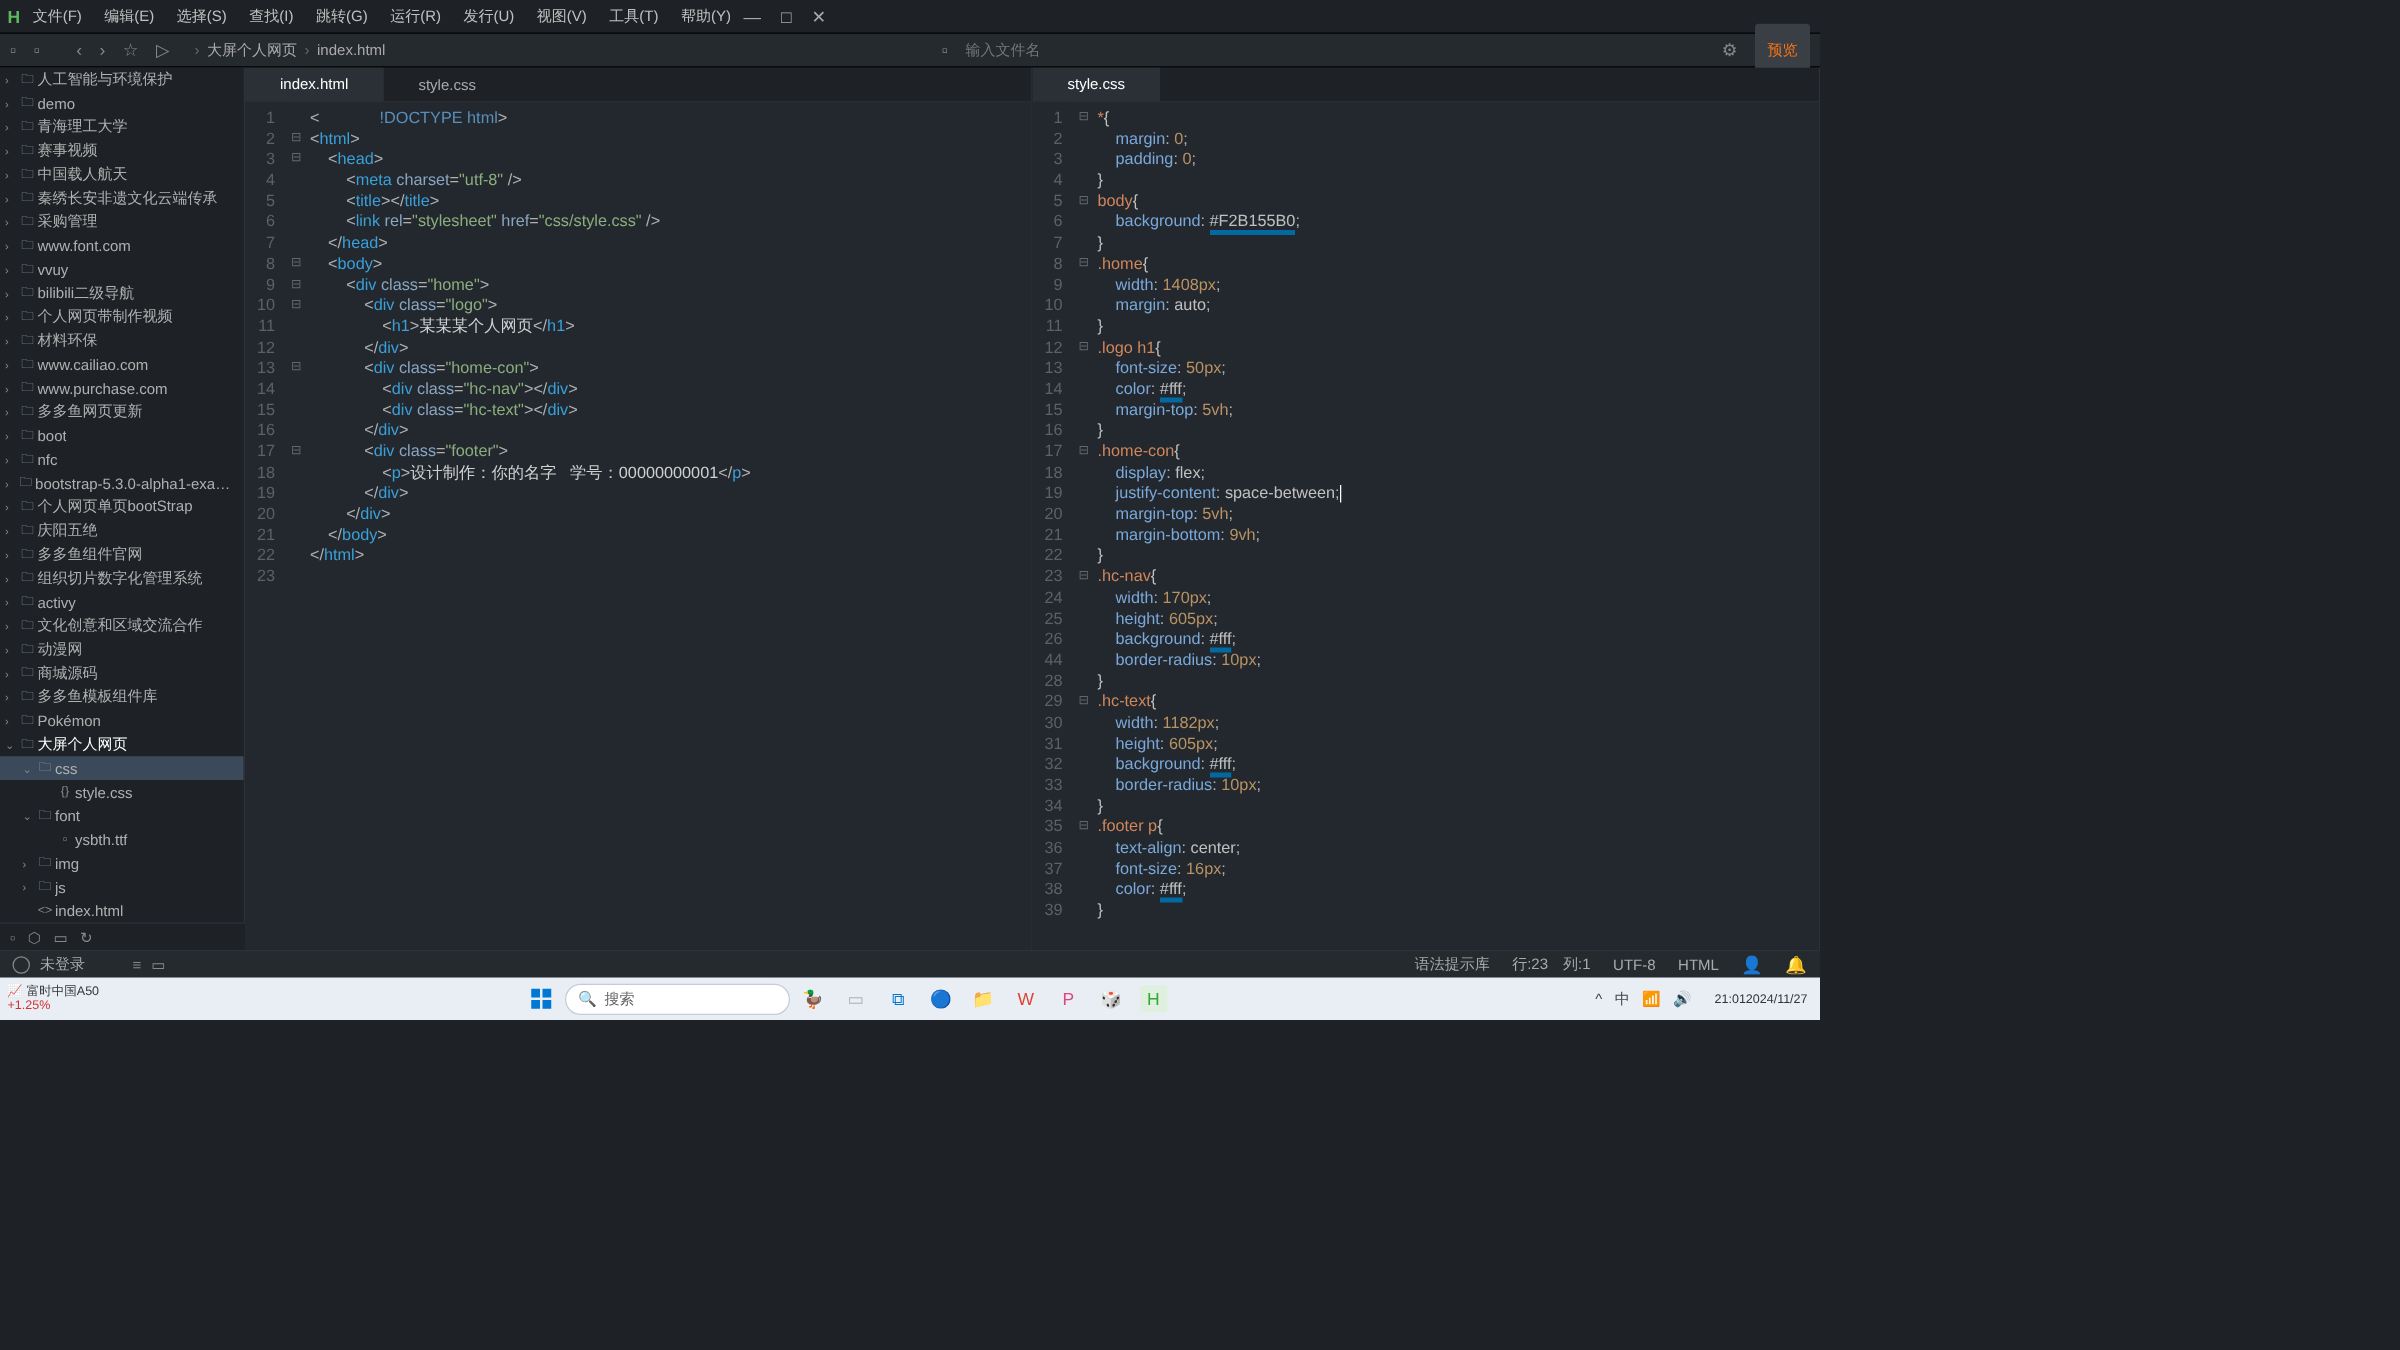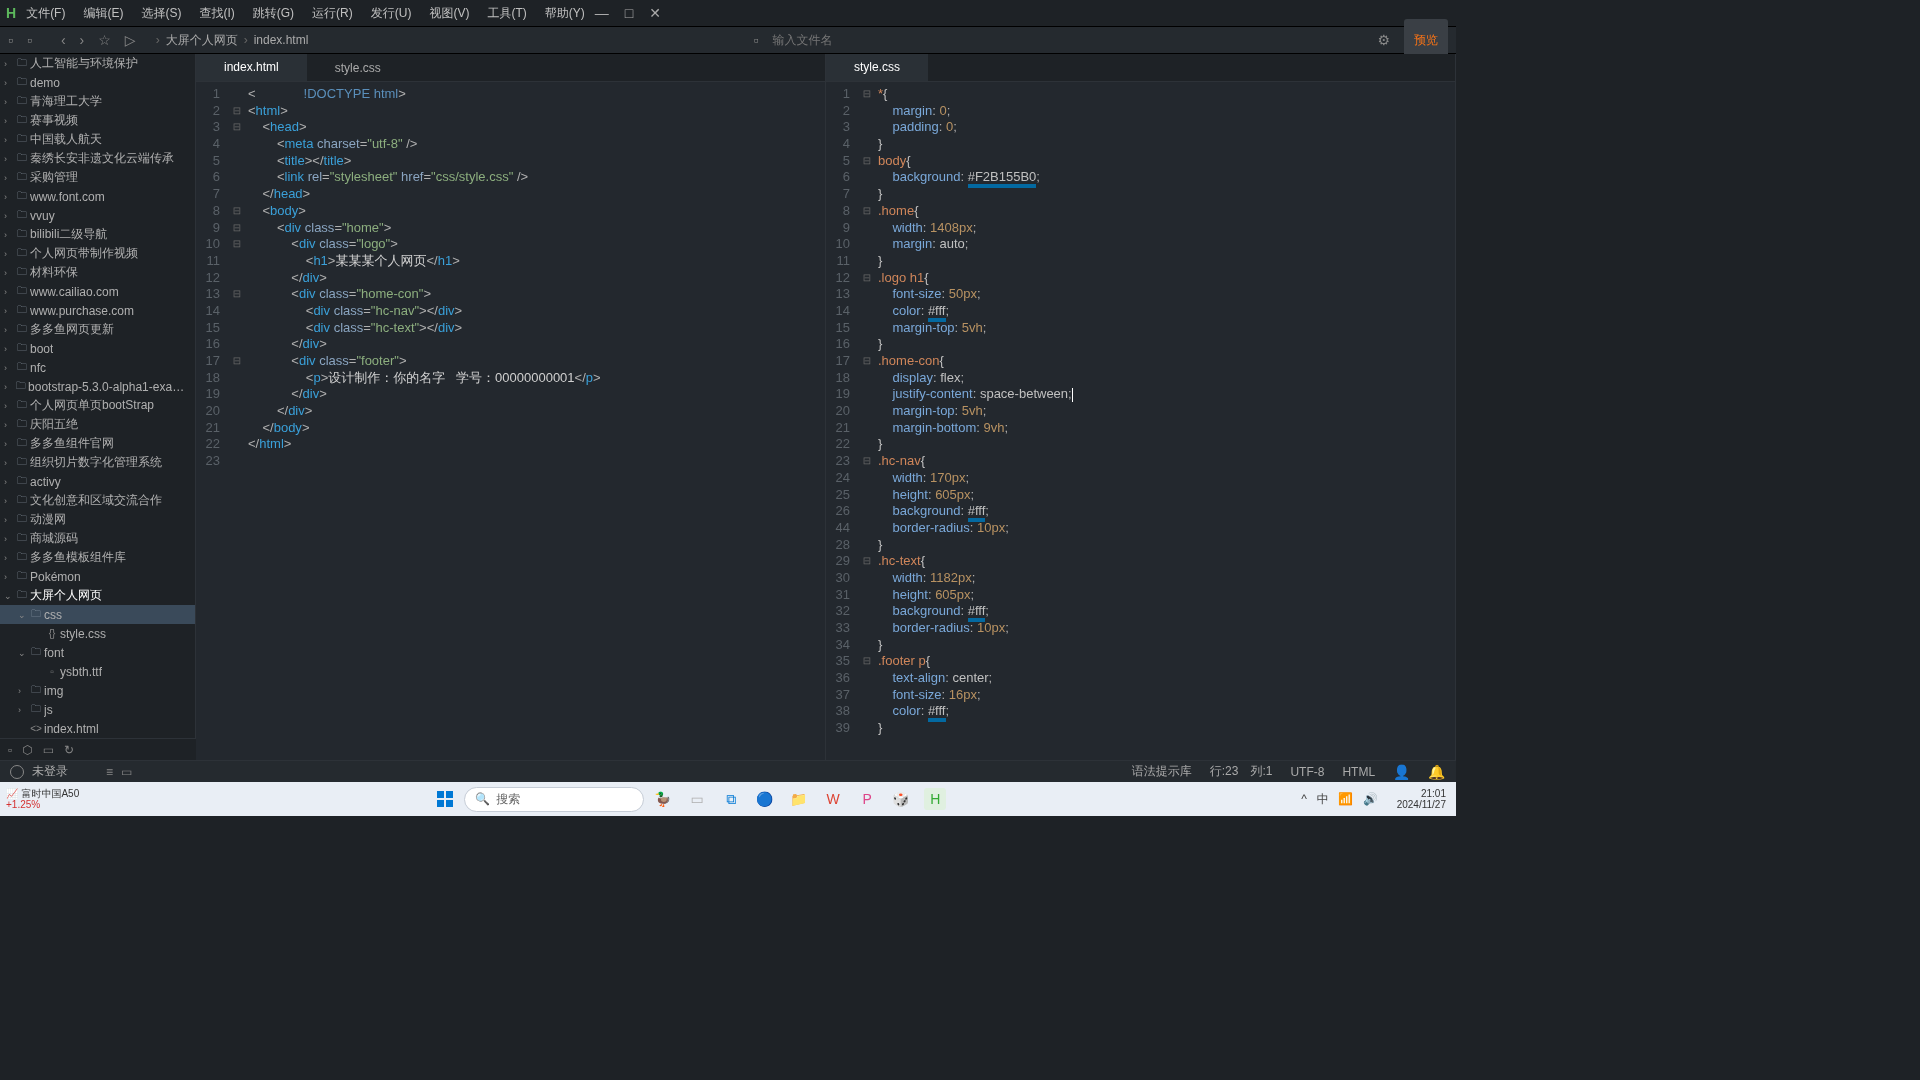--- a/index.html
+++ b/index.html
@@ -76,21 +76,21 @@
 .bell { font-size:14px; }
 
 .taskbar { height: 34px; background: #e9eef5; display: flex; align-items: center; padding: 0; gap: 10px; }
 .stock { display: flex; flex-direction: column; font-size: 10px; line-height: 11px; padding-left: 6px; }
 .stock-name { color:#333; }
 .stock-val { color:#d43030; }
 .tb-center { flex:1; display:flex; align-items:center; justify-content:center; gap:8px; }
 .search-box { display:flex; align-items:center; background:#fff; border:1px solid #c5ccd6; border-radius:16px; padding: 3px 10px; width:180px; gap:6px; color:#666; font-size:12px;}
 .tb-icons { display:flex; gap:12px; align-items:center; }
 .tb-app-ico { width:22px; height:22px; display:flex; align-items:center; justify-content:center; font-size:14px; }
-.tb-clock { display:flex; flex-direction:column; align-items:flex-end; font-size:10px; line-height:11px; color:#333; padding-right:10px;}
+.tb-clock { display:flex; flex-direction:row; align-items:flex-end; font-size:10px; line-height:11px; color:#333; padding-right:10px;}
 .tb-tray { display:flex; align-items:center; gap:10px; font-size:12px; color:#444; padding-right:8px; }
 </style>
 </head>
 <body>
 
 <div class="menubar">
   <span class="tb-btn" style="color:#5cb85c;font-weight:bold;">H</span>
   <span class="menu-item">文件(F)</span>
     <span class="menu-item">编辑(E)</span>
     <span class="menu-item">选择(S)</span>

